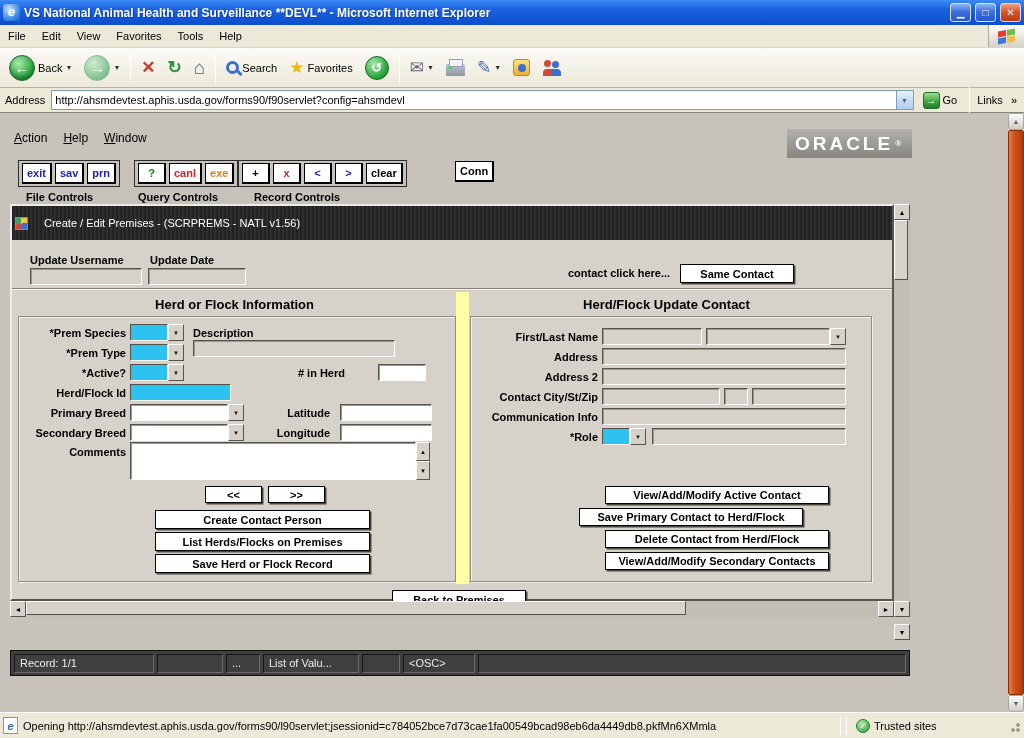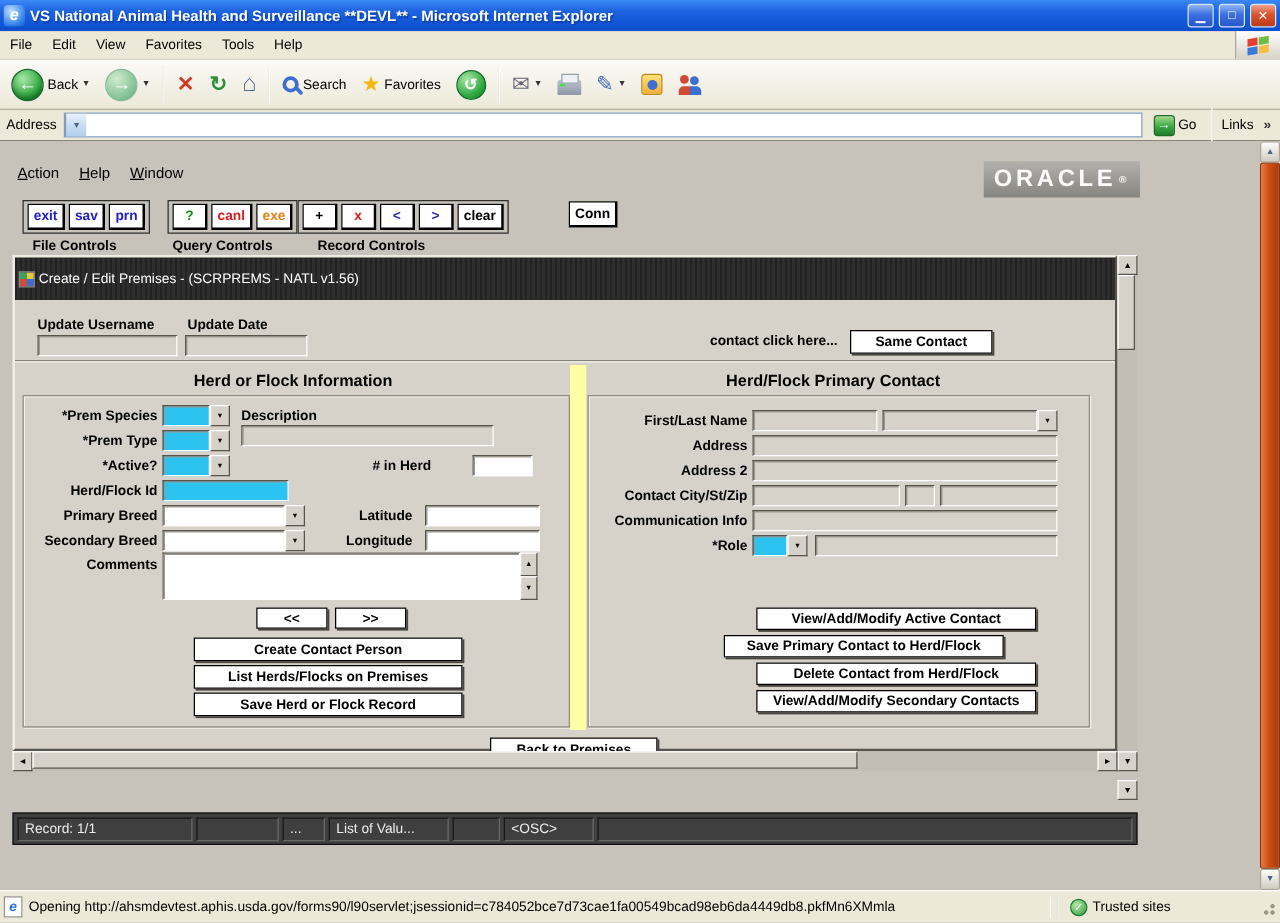--- a/index.html
+++ b/index.html
@@ -67,21 +67,21 @@
 .oracle-logo{position:absolute;left:787px;top:16px;width:125px;height:29px;background:linear-gradient(#b3b1ad,#87857f);color:#fff;display:flex;align-items:center;justify-content:center;font-size:19px;font-weight:bold;letter-spacing:3px}
 .oracle-logo sup{font-size:8px;margin-left:2px}
 .ogroup{position:absolute;height:27px;border:1px solid #2e2e2e;display:flex;align-items:center;gap:3px;padding:0 3px;background:#c7c3ba}
 .obtn{height:21px;min-width:28px;background:#fff;border:1px solid #000;border-right:2px solid #000;border-bottom:2px solid #000;font-weight:bold;font-size:11px;font-family:inherit;display:flex;align-items:center;justify-content:center;padding:0 4px;cursor:default}
 .obtn.abs{position:absolute}
 .c-blue{color:#2020c8}.c-green{color:#0a8a0a}.c-red{color:#d02020}.c-orange{color:#e08018}
 .glabel{position:absolute;font-weight:bold}
 
 
 .fwin{position:absolute;left:10px;top:91px;width:884px;height:397px;border:2px solid;border-color:#efece5 #57544c #57544c #efece5;background:#d6d2ca}
-.ftitle{height:34px;background:repeating-linear-gradient(90deg,#232323 0 2px,#2e2e2e 2px 4px);color:#fff;display:flex;align-items:center;gap:3px;padding:16px 3px}
+.ftitle{height:34px;background:repeating-linear-gradient(90deg,#232323 0 2px,#2e2e2e 2px 4px);color:#fff;display:flex;align-items:center;gap:16px;padding:16px 3px}
 .fico{width:13px;height:13px;flex:none;background:conic-gradient(#e8c93e 0 25%,#3e6fd0 0 50%,#d04a38 0 75%,#3ea05a 0);border:1px solid #888}
 .fbody{position:relative;width:100%;height:375px;overflow:hidden}
 .lbl{position:absolute;font-weight:bold;white-space:nowrap}
 .lbl.r{text-align:right}
 .lbl.sect{font-size:13px;text-align:center}
 .hr{position:absolute;left:0;width:100%;border-top:1px solid #86827a;border-bottom:1px solid #f4f1ea;height:0}
 .gbox{position:absolute;border:1px solid #908c82;box-shadow:inset 1px 1px 0 #f4f1ea,1px 1px 0 #f4f1ea}
 .ystrip{position:absolute;background:#ffffa6}
 .fld{position:absolute;height:17px;background:#d6d2ca;border:1px solid;border-color:#57544c #fff #fff #57544c;box-shadow:inset 1px 1px 0 #9c988e;font-size:11px;padding:0 2px;font-family:inherit}
 .fld.white{background:#fff}
@@ -205,20 +205,21 @@
           <b></b>
           <i></i>
           <em></em>
         </span>
       </div>
   </div>
 
   <div class="addrbar">
     <span class="alabel">Address</span>
     <div class="addrinput">
+      <input class="addrfield" readonly="" value="http://ahsmdevtest.aphis.usda.gov/forms90/f90servlet?config=ahsmdevl" style="">
       <button class="combo-btn">▼</button>
     </div>
     <div class="tbtn">
       <span class="go-ico">→</span>
       <span>Go</span>
     </div>
     <div class="sep"></div>
     <span>Links</span>
     <span class="chev">»</span>
   </div>
@@ -272,21 +273,21 @@
         <input class="fld" style="left: 18px; top: 28px; width: 112px;" readonly="">
         <input class="fld" style="left: 136px; top: 28px; width: 98px;" readonly="">
 
 
         <span class="lbl" style="left:556px;top:27px">contact click here...</span>
         <button class="pbtn" style="left:668px;top:24px;width:114px">Same Contact</button>
 
         <div class="hr" style="top:48px"></div>
 
         <span class="lbl sect" style="left:100px;top:57px;width:245px">Herd or Flock Information</span>
-        <span class="lbl sect" style="left:532px;top:57px;width:245px">Herd/Flock Primary Contact</span>
+        <span class="lbl sect" style="left:532px;top:57px;width:245px">Herd/Flock Update Contact</span>
 
         <div class="gbox" style="left:6px;top:76px;width:438px;height:266px"></div>
         <div class="gbox" style="left:458px;top:76px;width:402px;height:266px"></div>
         <div class="ystrip" style="left:444px;top:52px;width:13px;height:292px"></div>
 
         <span class="lbl r" style="left:0;top:87px;width:114px">*Prem Species</span>
         <span class="lbl r" style="left:0;top:107px;width:114px">*Prem Type</span>
         <span class="lbl r" style="left:0;top:127px;width:114px">*Active?</span>
         <span class="lbl r" style="left:0;top:147px;width:114px">Herd/Flock Id</span>
         <span class="lbl r" style="left:0;top:167px;width:114px">Primary Breed</span>

